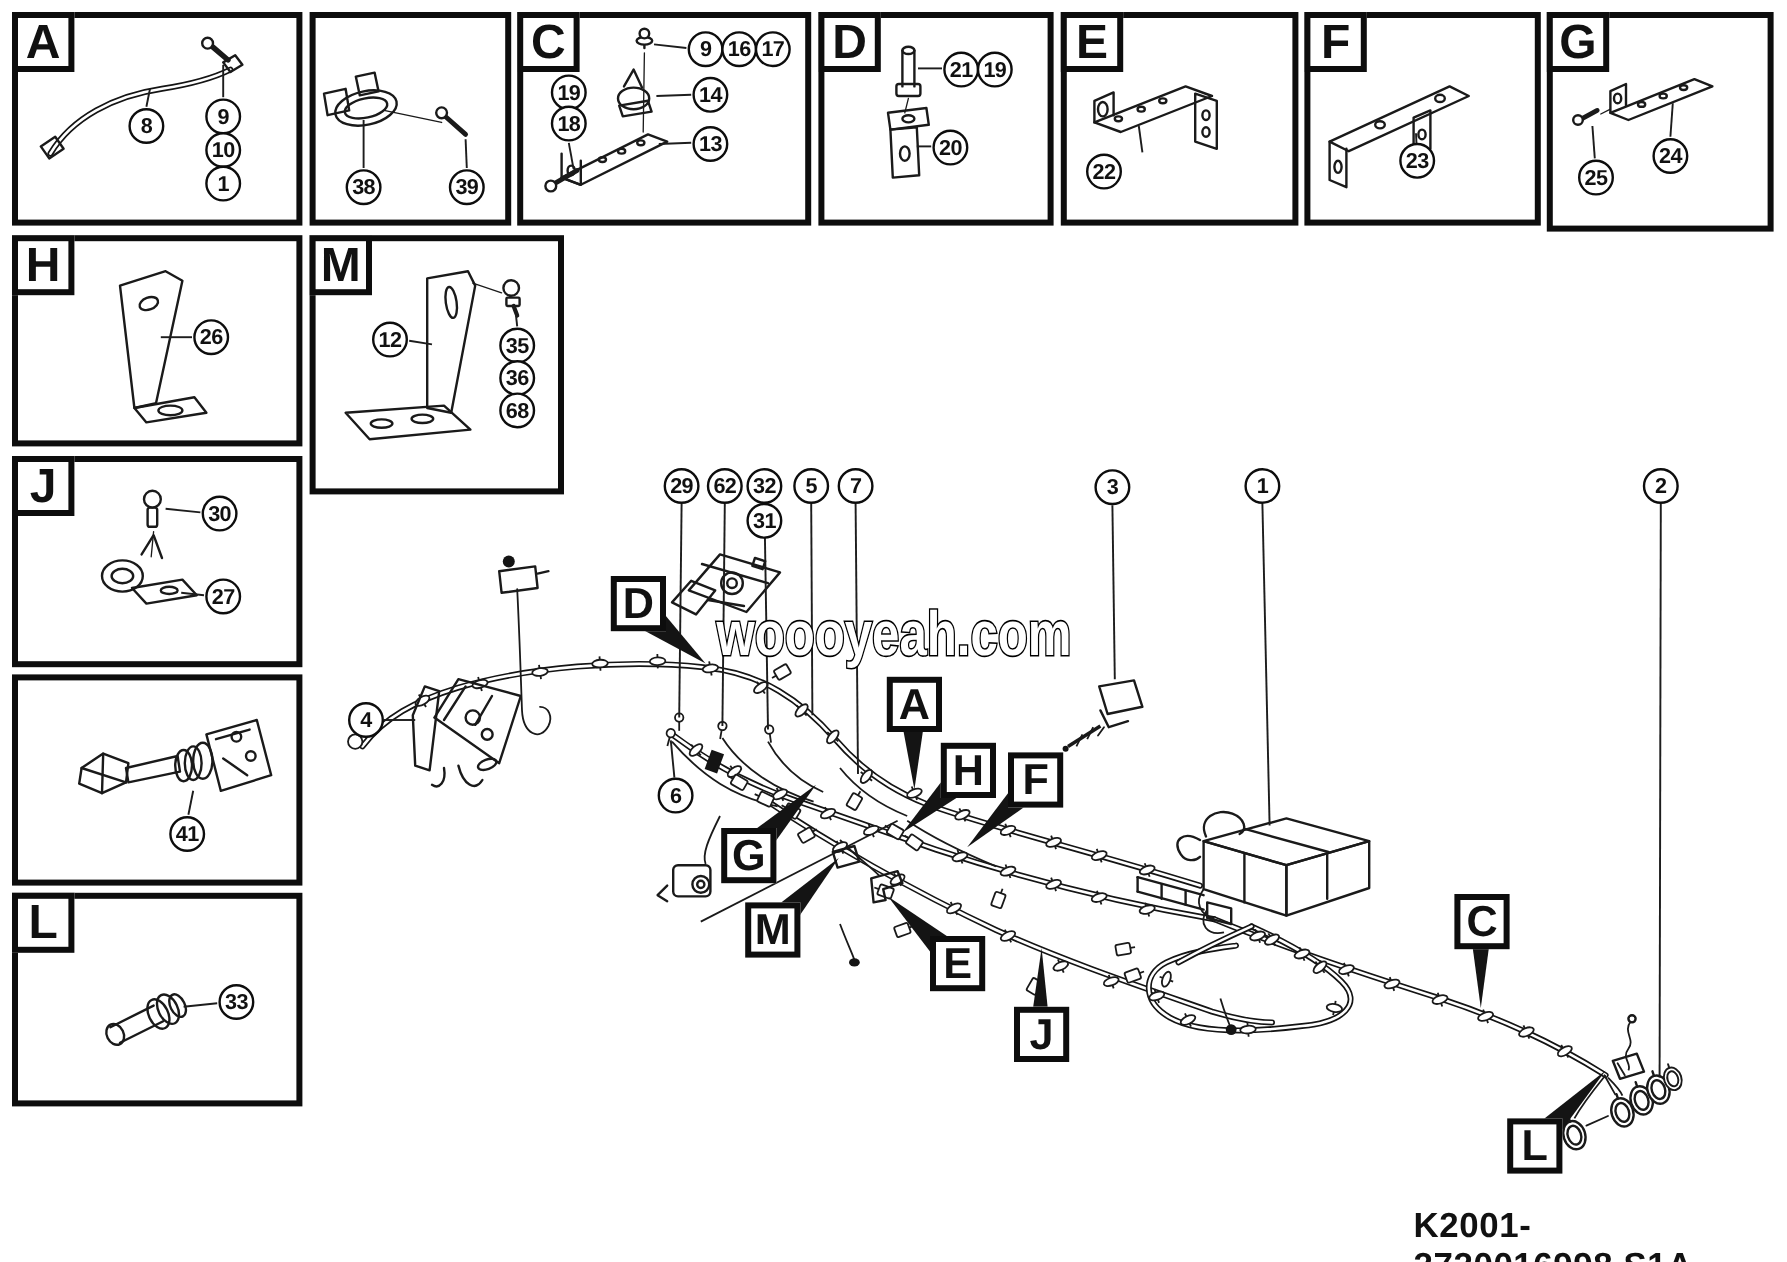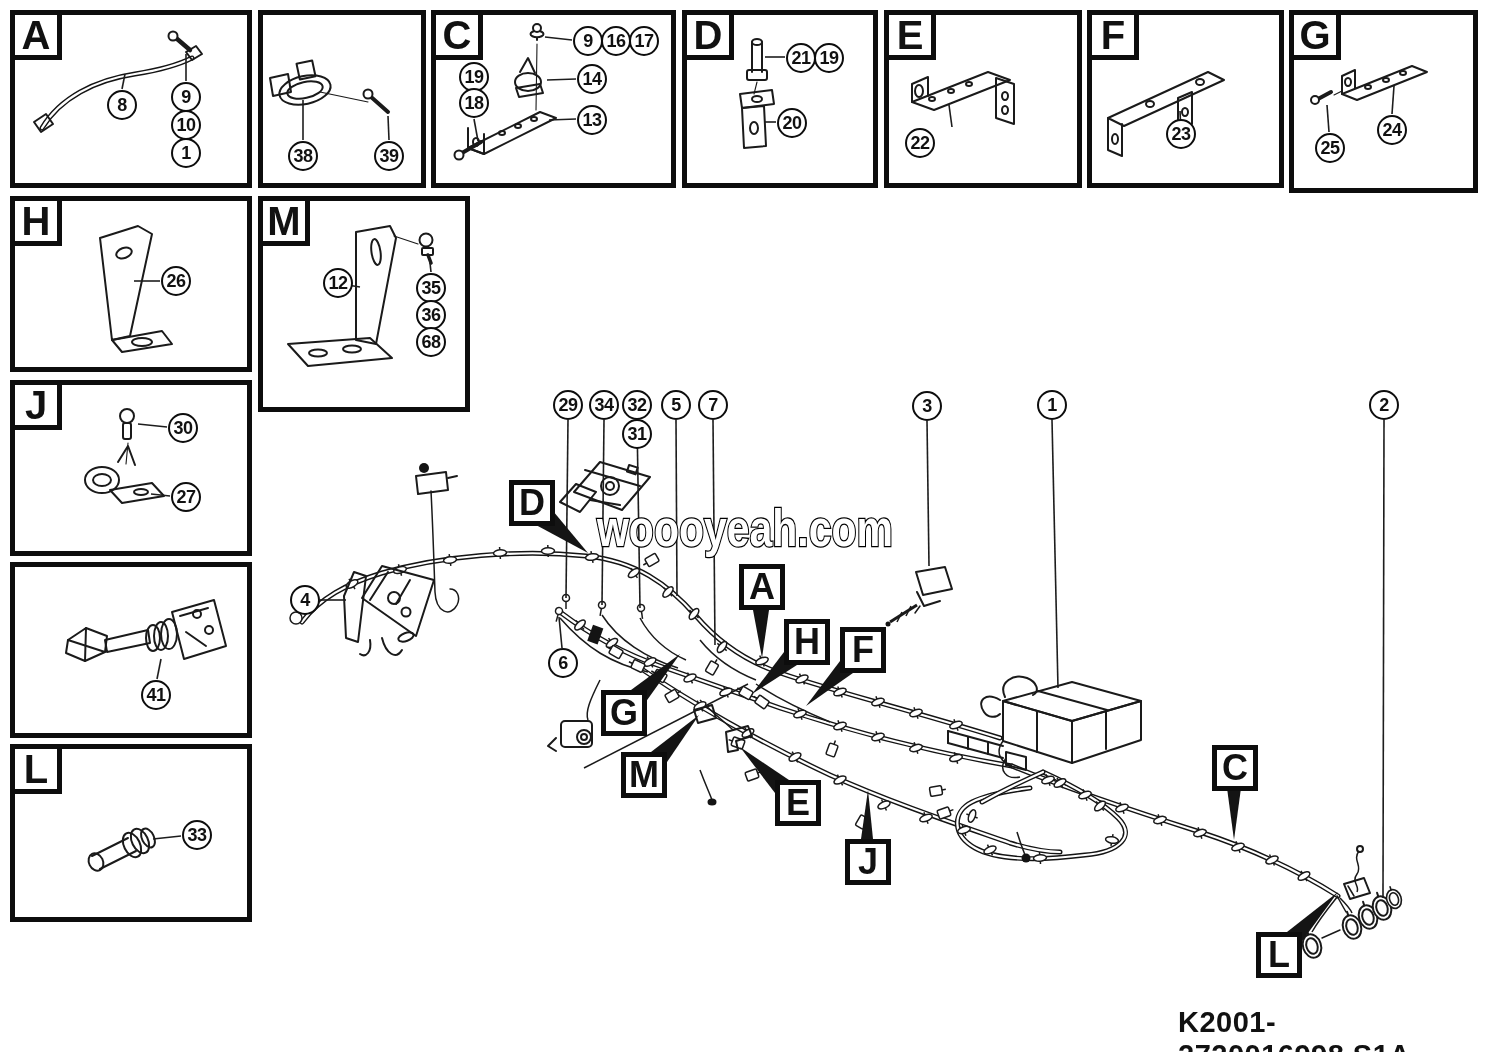--- a/index.html
+++ b/index.html
@@ -442,31 +442,31 @@
   <div class="co" style="left:577px;top:64px">14</div>
   <div class="co" style="left:577px;top:105px">13</div>
   <div class="co" style="left:786px;top:43px">21</div>
   <div class="co" style="left:814px;top:43px">19</div>
   <div class="co" style="left:777px;top:108px">20</div>
   <div class="co" style="left:905px;top:128px">22</div>
   <div class="co" style="left:1166px;top:119px">23</div>
   <div class="co" style="left:1315px;top:133px">25</div>
   <div class="co" style="left:1377px;top:115px">24</div>
   <div class="co" style="left:161px;top:266px">26</div>
-  <div class="co" style="left:323px;top:268px">12</div>
+  <div class="co" style="left:310px;top:268px">12</div>
   <div class="co" style="left:416px;top:273px">35</div>
   <div class="co" style="left:416px;top:300px">36</div>
   <div class="co" style="left:416px;top:327px">68</div>
   <div class="co" style="left:168px;top:413px">30</div>
   <div class="co" style="left:171px;top:482px">27</div>
   <div class="co" style="left:141px;top:680px">41</div>
   <div class="co" style="left:182px;top:820px">33</div>
 
   <div class="co" style="left:553px;top:390px">29</div>
-  <div class="co" style="left:589px;top:390px">34</div>
+  <div class="co" style="left:589px;top:390px">62</div>
   <div class="co" style="left:622px;top:390px">32</div>
   <div class="co" style="left:622px;top:419px">31</div>
   <div class="co" style="left:661px;top:390px">5</div>
   <div class="co" style="left:698px;top:390px">7</div>
   <div class="co" style="left:912px;top:391px">3</div>
   <div class="co" style="left:1037px;top:390px">1</div>
   <div class="co" style="left:1369px;top:390px">2</div>
   <div class="co" style="left:290px;top:585px">4</div>
   <div class="co" style="left:548px;top:648px">6</div>
 

